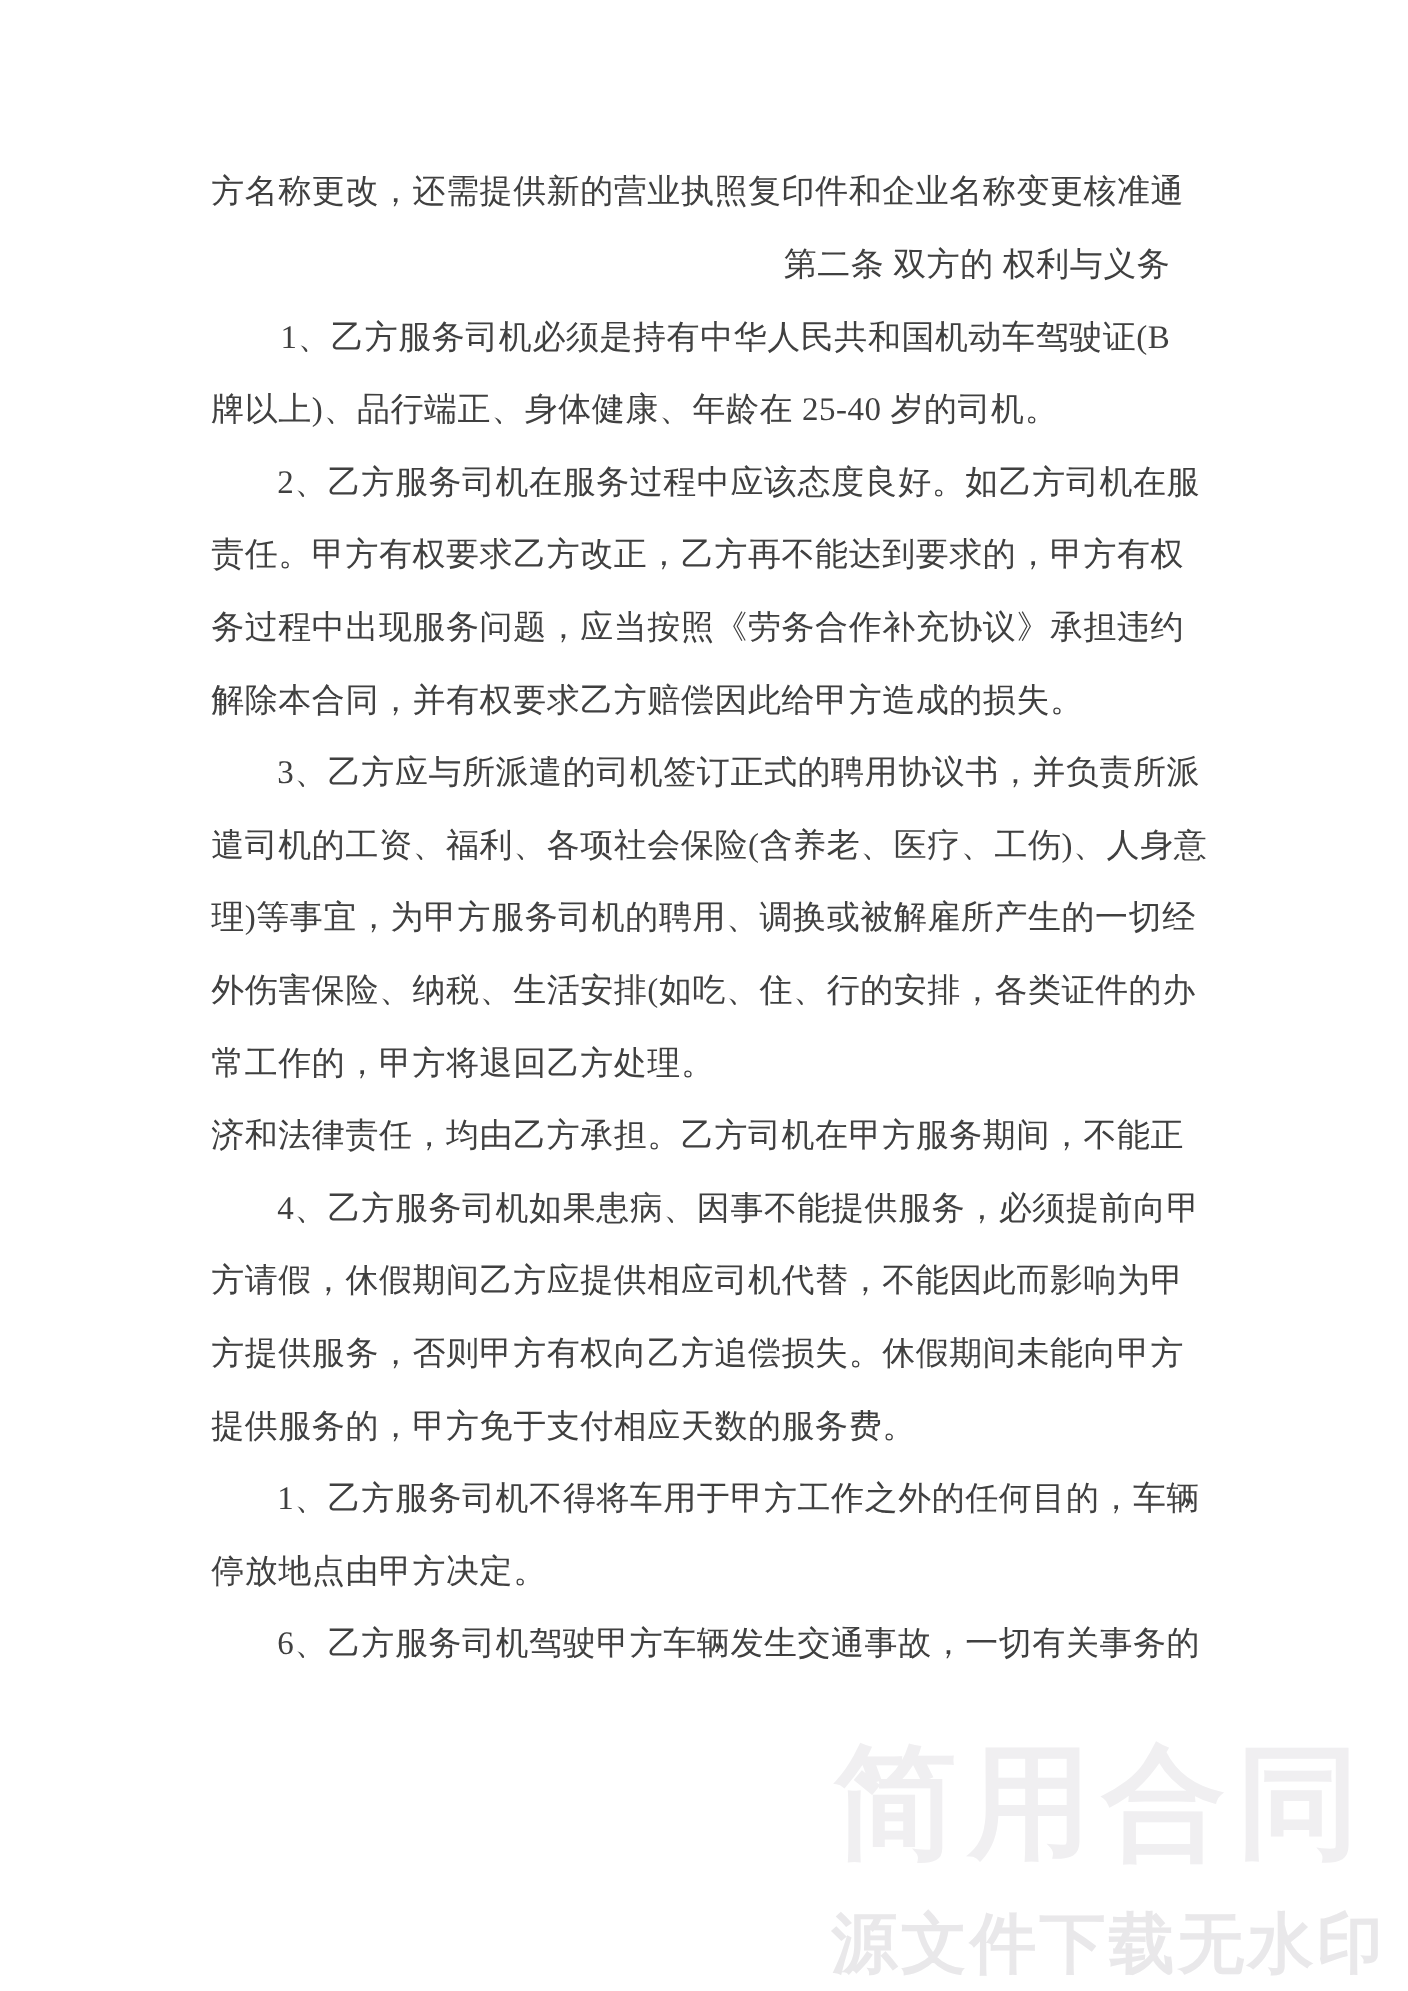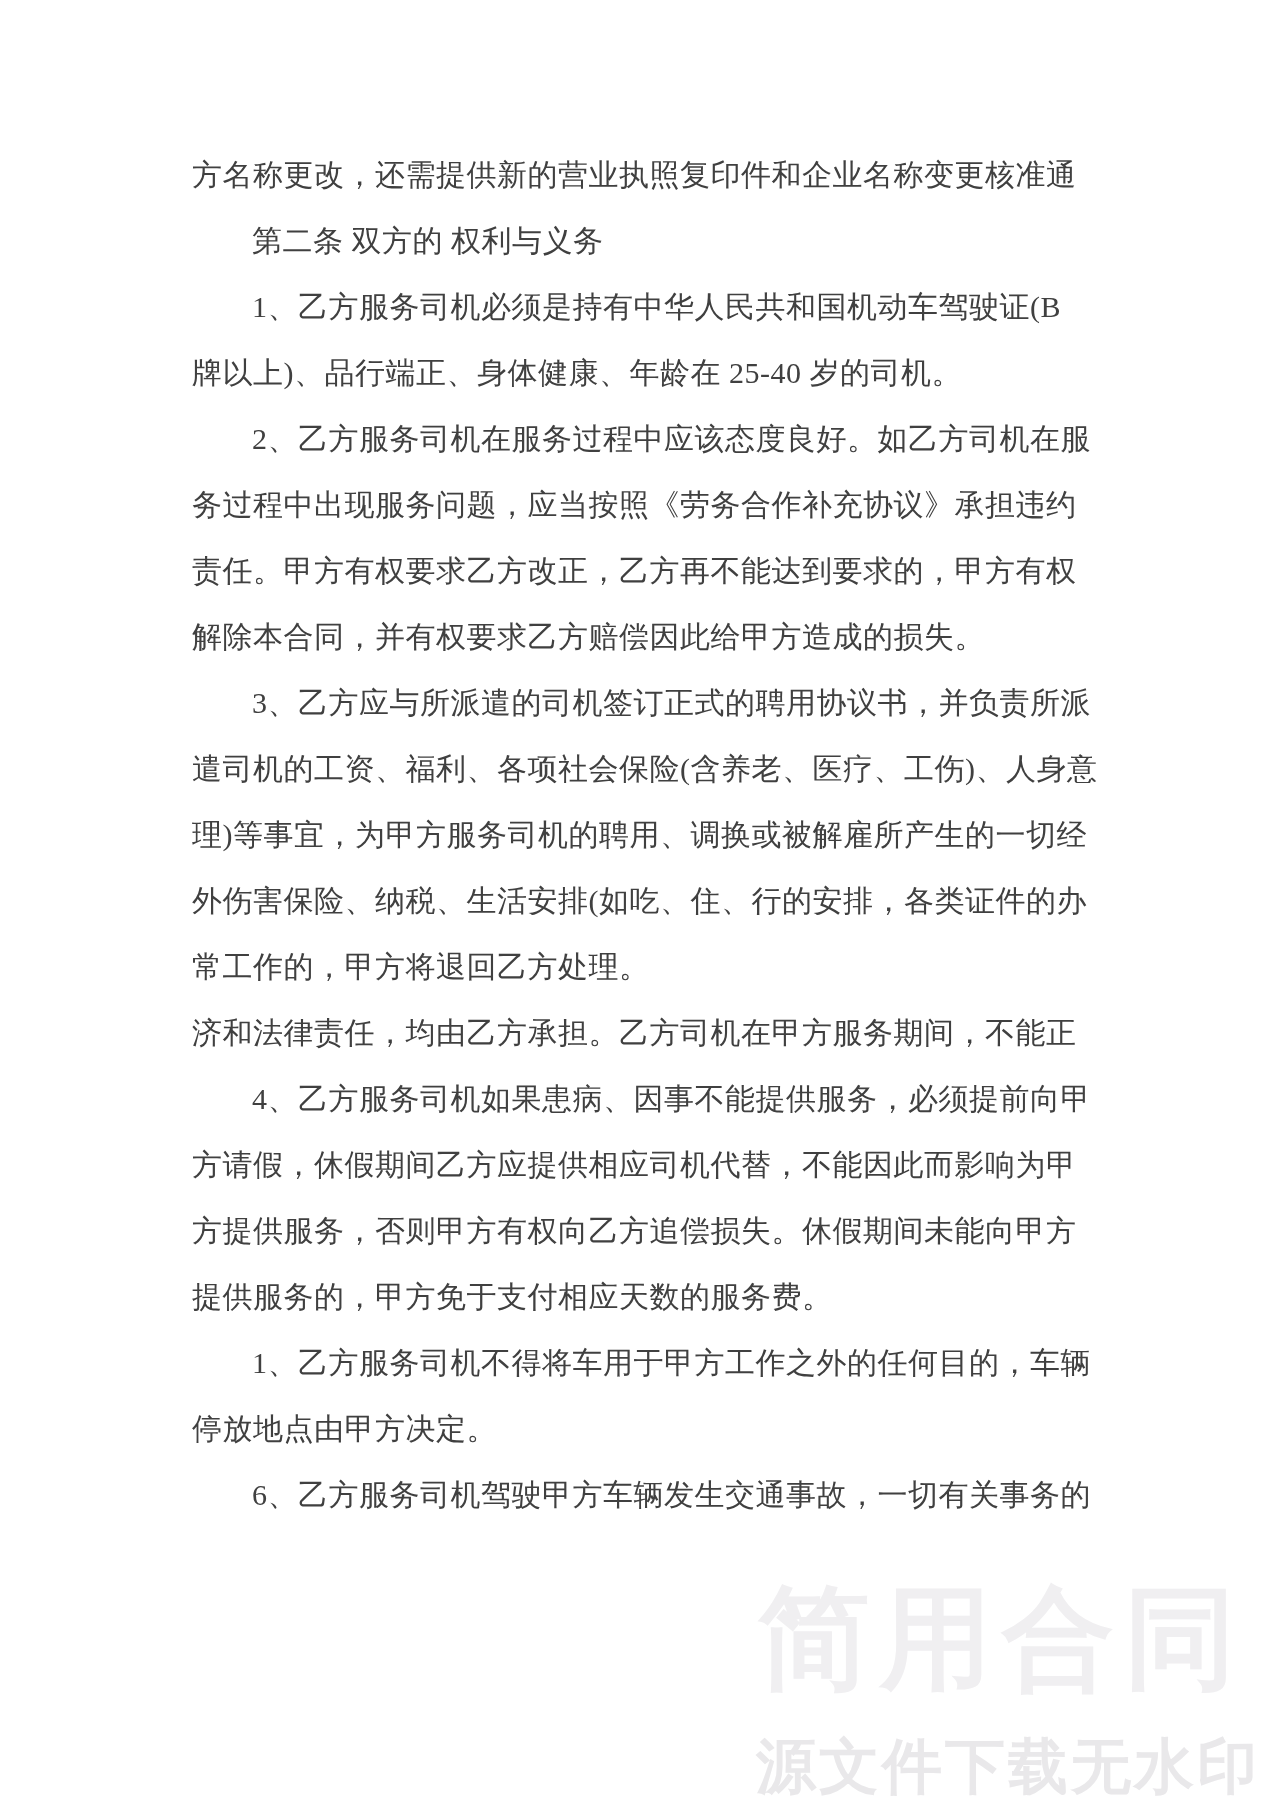--- a/index.html
+++ b/index.html
@@ -24,20 +24,21 @@
     font-size: 30px;
     line-height: 66px;
     letter-spacing: 0.5px;
   }
   .line {
     white-space: nowrap;
     height: 66px;
   }
   .line.indent {
     padding-left: 60px;
+    text-align: right;
   }
   .watermark {
     position: absolute;
     z-index: 0;
     right: 34px;
     top: 1580px;
     width: 490px;
     text-align: right;
     font-family: "Liberation Sans", "DejaVu Sans", sans-serif;
     font-weight: bold;
@@ -68,22 +69,22 @@
     <div class="watermark-title">简用合同</div>
     <div class="watermark-subtitle">源文件下载无水印</div>
   </div>
 
   <div class="doc-body">
       <div class="line">方名称更改，还需提供新的营业执照复印件和企业名称变更核准通</div>
       <div class="line indent">第二条 双方的 权利与义务</div>
       <div class="line indent">1、乙方服务司机必须是持有中华人民共和国机动车驾驶证(B</div>
       <div class="line">牌以上)、品行端正、身体健康、年龄在 25-40 岁的司机。</div>
       <div class="line indent">2、乙方服务司机在服务过程中应该态度良好。如乙方司机在服</div>
+      <div class="line">责任。甲方有权要求乙方改正，乙方再不能达到要求的，甲方有权</div>
       <div class="line">务过程中出现服务问题，应当按照《劳务合作补充协议》承担违约</div>
-      <div class="line">责任。甲方有权要求乙方改正，乙方再不能达到要求的，甲方有权</div>
       <div class="line">解除本合同，并有权要求乙方赔偿因此给甲方造成的损失。</div>
       <div class="line indent">3、乙方应与所派遣的司机签订正式的聘用协议书，并负责所派</div>
       <div class="line">遣司机的工资、福利、各项社会保险(含养老、医疗、工伤)、人身意</div>
       <div class="line">理)等事宜，为甲方服务司机的聘用、调换或被解雇所产生的一切经</div>
       <div class="line">外伤害保险、纳税、生活安排(如吃、住、行的安排，各类证件的办</div>
       <div class="line">常工作的，甲方将退回乙方处理。</div>
       <div class="line">济和法律责任，均由乙方承担。乙方司机在甲方服务期间，不能正</div>
       <div class="line indent">4、乙方服务司机如果患病、因事不能提供服务，必须提前向甲</div>
       <div class="line">方请假，休假期间乙方应提供相应司机代替，不能因此而影响为甲</div>
       <div class="line">方提供服务，否则甲方有权向乙方追偿损失。休假期间未能向甲方</div>

